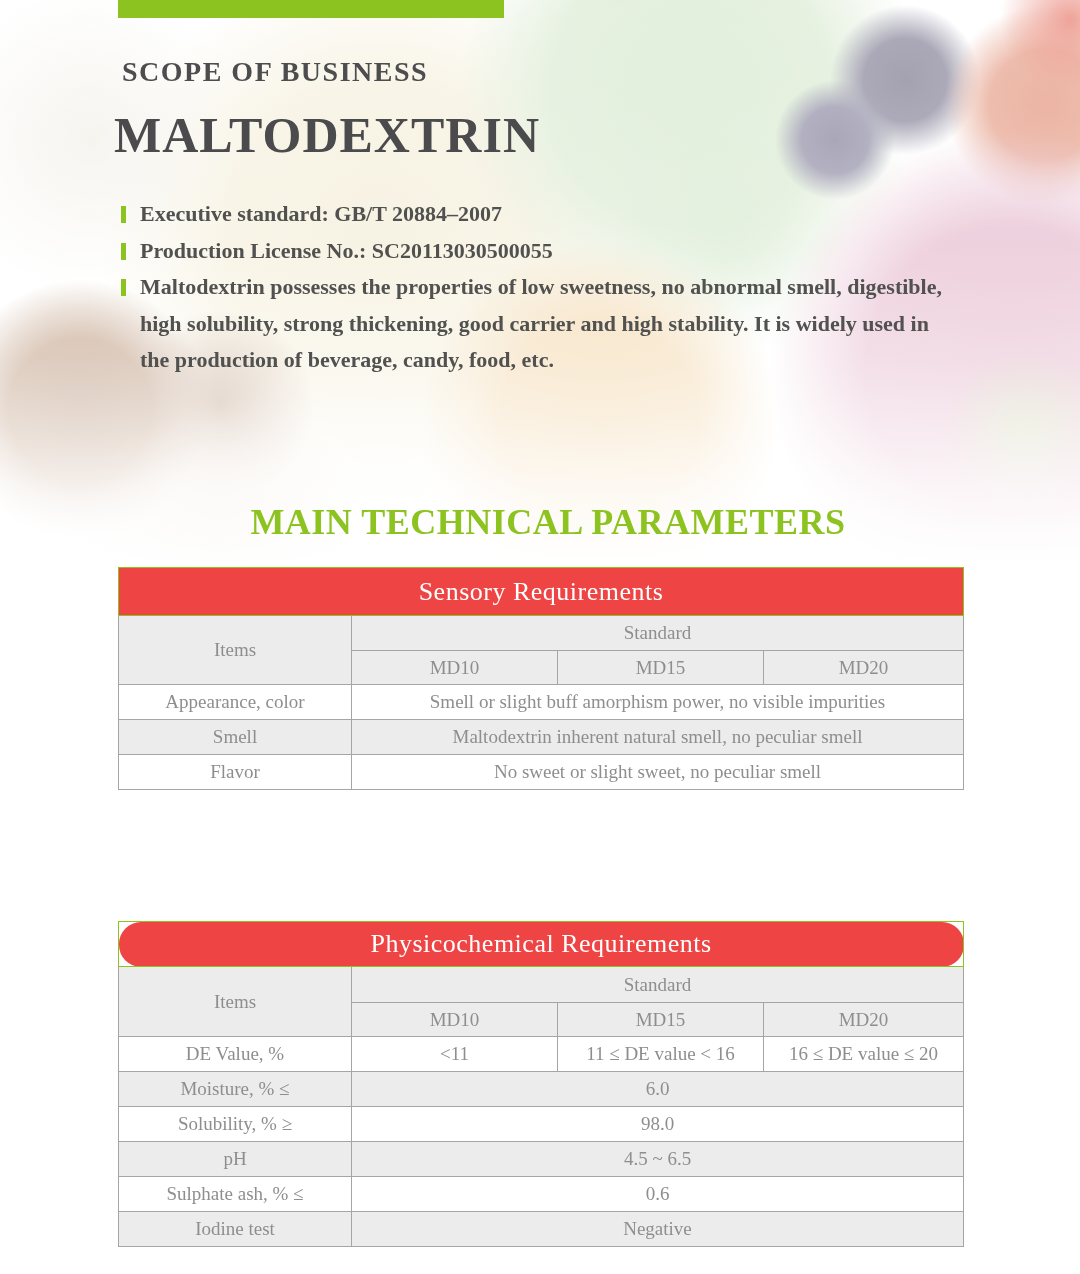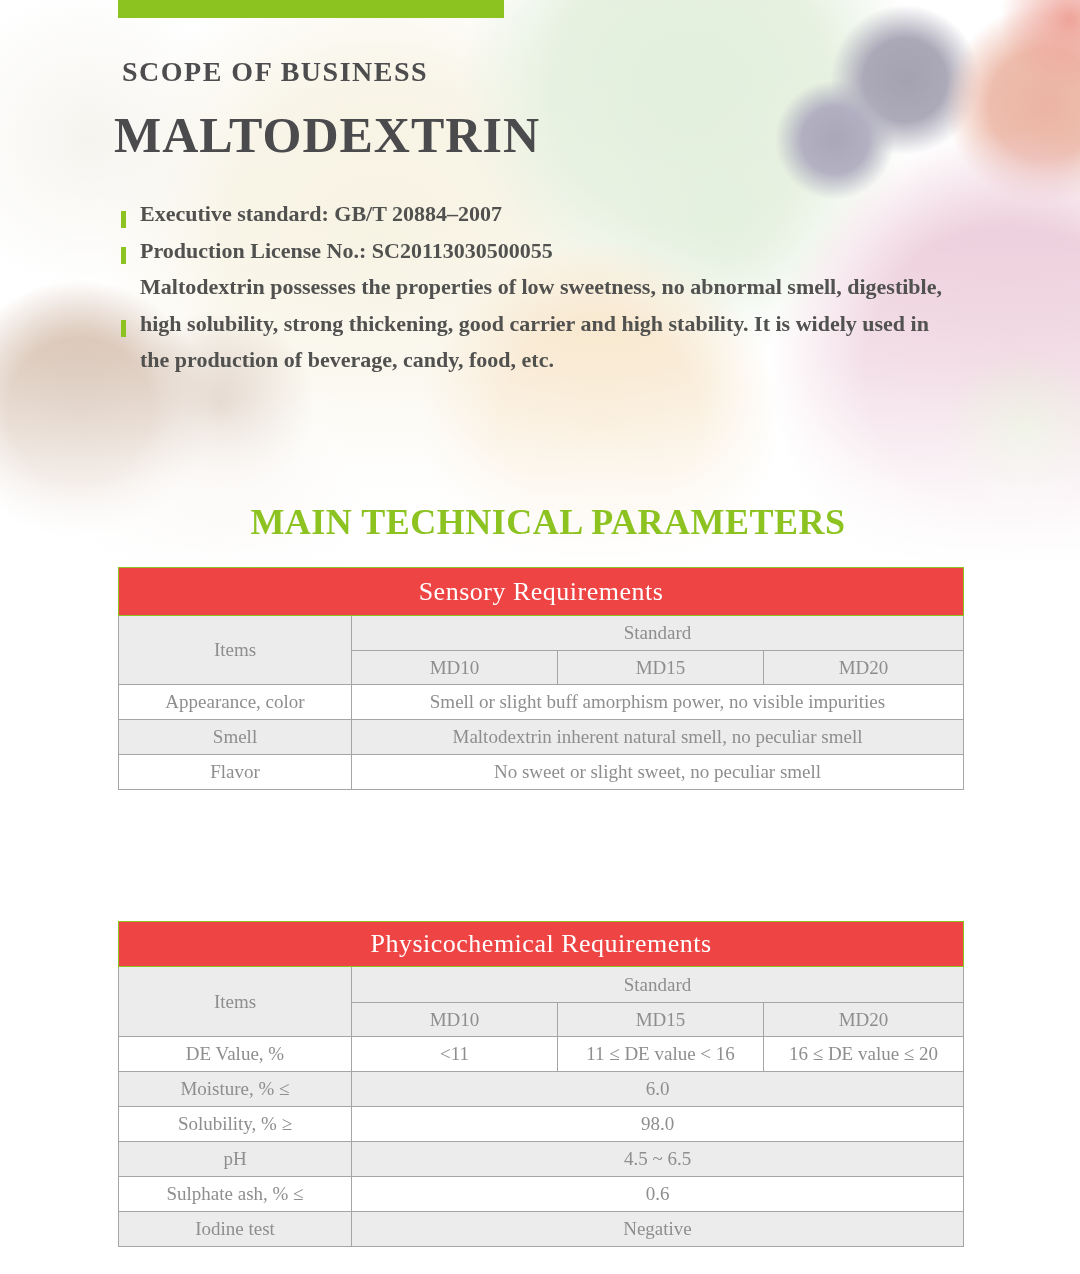--- a/index.html
+++ b/index.html
@@ -53,37 +53,37 @@
 
   
   .top-bar { position:absolute; left:118px; top:0; width:386px; height:18px; background:#8dc320; }
 
   
   .scope-label { position:absolute; left:122px; top:56px; font-size:28px; font-weight:700;
                  letter-spacing:1.5px; color:#4d4d4f; }
   .page-title  { position:absolute; left:114px; top:106px; font-size:50px; font-weight:700;
                  letter-spacing:1px; color:#4b4b4d; }
   .bullets { position:absolute; left:121px; top:196px; width:822px; }
-  .bullet  { display:flex; align-items:center; font-size:22px; font-weight:700;
+  .bullet  { display:flex; align-items:flex-start; font-size:22px; font-weight:700;
              color:#515150; line-height:36.5px; }
   .bullet-bar { flex:0 0 5px; width:5px; height:17px; background:#8dc320; margin:10px 14px 0 0; }
 
   .section-title { position:absolute; left:8px; top:501px; width:1080px; text-align:center;
                    font-size:36px; font-weight:700; letter-spacing:0.5px; color:#8dc320; }
 
   
   table.data-table { position:absolute; left:118px; width:845px; border-collapse:collapse;
                      table-layout:fixed; text-align:center; color:#8e8e8e; font-size:19px; }
   #sensory-table { top:567px; }
   #physico-table { top:921px; }
   .data-table td, .data-table th { border:1px solid #a5a5a5; padding:0 6px; font-weight:400; }
   .th-green { background:#ef4444; color:#ffffff; font-size:26px; font-weight:700;
               letter-spacing:0.5px; border:1px solid #8dc320 !important; }
   .cell-g { background:#ececec; }
-  .h48 { height:48px; } .h45 { height:45px; } .h36 { height:36px; }
+  .h48 { height:48px; } .h45 { height:45px;border-radius:22px; } .h36 { height:36px; }
   .h35 { height:35px; } .h34 { height:34px; }
 </style>
 </head>
 <body>
 
 <div class="hero">
   <div class="blob b-vanilla"></div>
   <div class="blob b-vanilla2"></div>
   <div class="blob b-mint"></div>
   <div class="blob b-mint2"></div>

